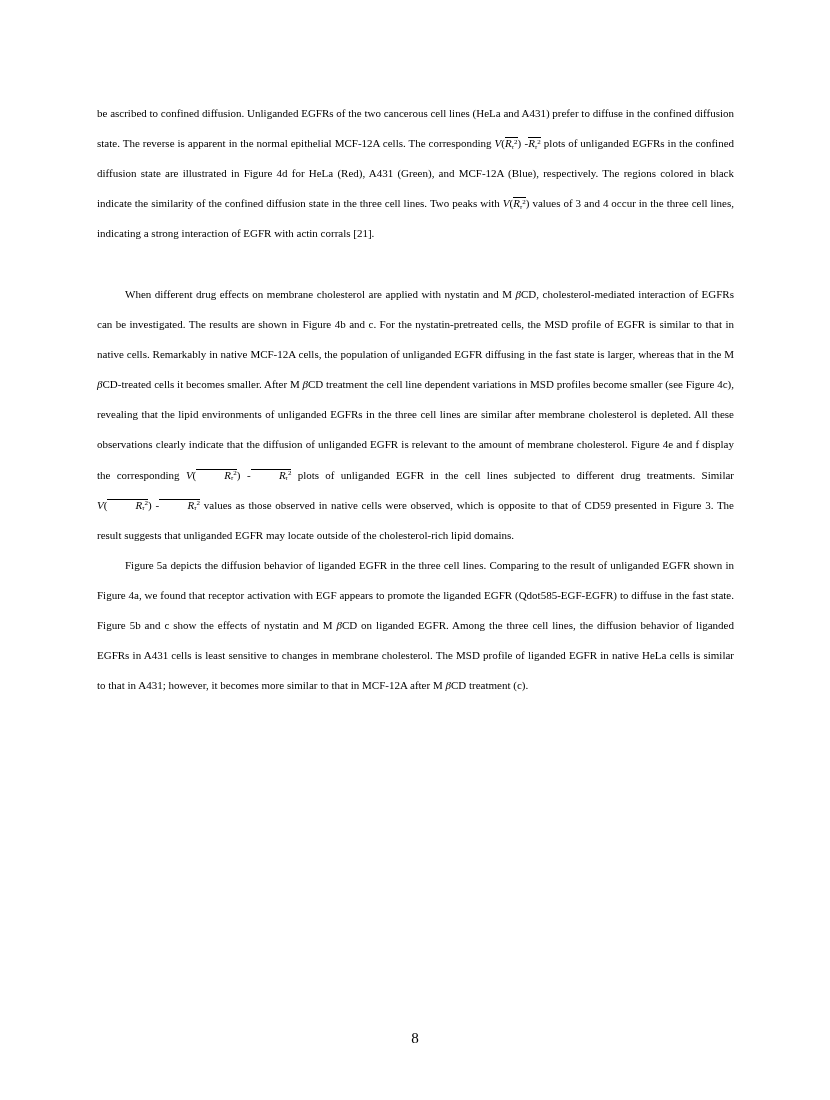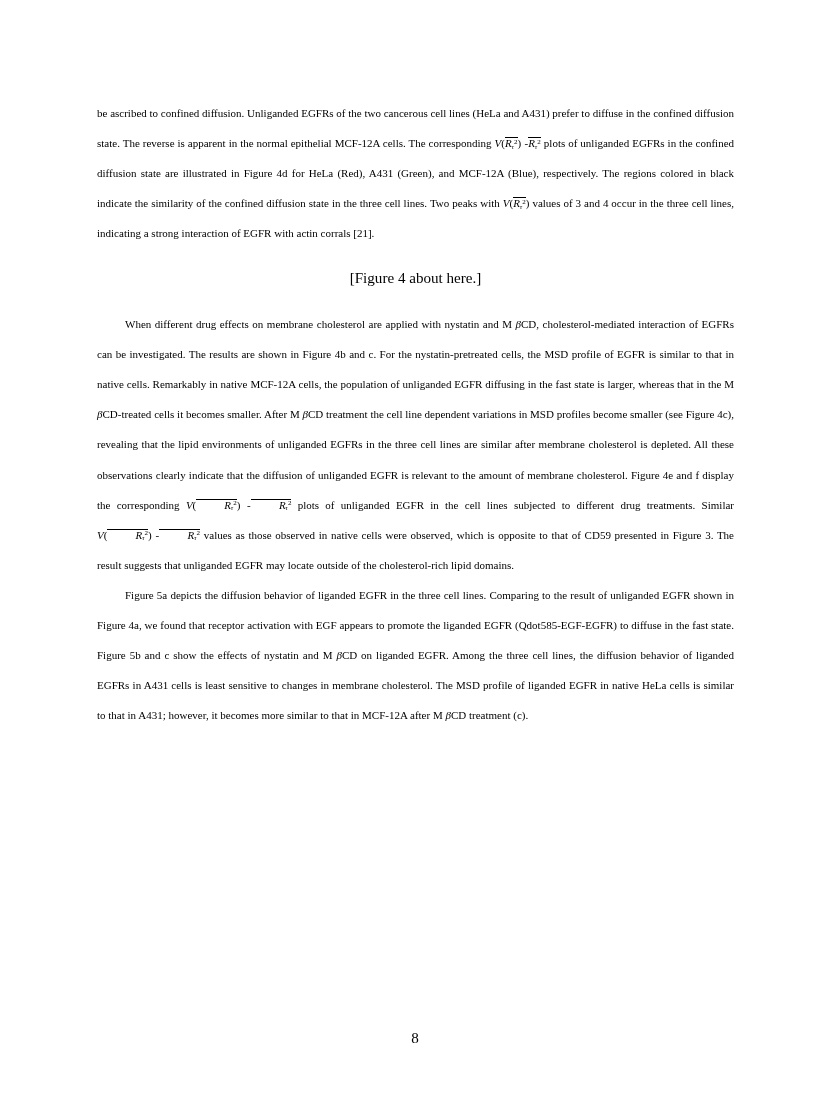--- a/index.html
+++ b/index.html
@@ -101,21 +101,20 @@
 <body>
 
 <div class="page">
 
   <div class="text-column">
 
     <p class="body-par" id="par1">be ascribed to confined diffusion. Unliganded EGFRs of the two cancerous cell lines (HeLa and A431) prefer to diffuse in the confined diffusion state. The reverse is apparent in the normal epithelial MCF-12A cells. The corresponding <span class="math"><span class="var">V</span><span class="paren">(</span><span class="ovl"><span class="var">R</span><sub class="tau">τ</sub><sup class="sq">2</sup></span><span class="paren">)</span><span class="minus-gap"> -</span><span class="ovl"><span class="var">R</span><sub class="tau">τ</sub><sup class="sq">2</sup></span></span> plots of unliganded EGFRs in the confined diffusion state are illustrated in Figure 4d for HeLa (Red), A431 (Green), and MCF-12A (Blue), respectively. The regions colored in black indicate the similarity of the confined diffusion state in the three cell lines. Two peaks with <span class="math"><span class="var">V</span><span class="paren">(</span><span class="ovl"><span class="var">R</span><sub class="tau">τ</sub><sup class="sq">2</sup></span><span class="paren">)</span></span> values of 3 and 4 occur in the three cell lines, indicating a strong interaction of EGFR with actin corrals [21].</p>
 
     <div class="gap-before-caption"></div>
 
-    <p class="center-line">[Figure 4 about here.]</p>
 
     <div class="gap-after-caption"></div>
 
     <p class="body-par indented" id="par2">When different drug effects on membrane cholesterol are applied with nystatin and M <span class="beta">β</span>CD, cholesterol-mediated interaction of EGFRs can be investigated. The results are shown in Figure 4b and c. For the nystatin-pretreated cells, the MSD profile of EGFR is similar to that in native cells. Remarkably in native MCF-12A cells, the population of unliganded EGFR diffusing in the fast state is larger, whereas that in the M <span class="beta">β</span>CD-treated cells it becomes smaller. After M <span class="beta">β</span>CD treatment the cell line dependent variations in MSD profiles become smaller (see Figure 4c), revealing that the lipid environments of unliganded EGFRs in the three cell lines are similar after membrane cholesterol is depleted. All these observations clearly indicate that the diffusion of unliganded EGFR is relevant to the amount of membrane cholesterol. Figure 4e and f display the corresponding <span class="math"><span class="var">V</span><span class="paren">(</span><span class="ovl"><span class="var">R</span><sub class="tau">τ</sub><sup class="sq">2</sup></span><span class="paren">)</span><span class="minus-gap"> -</span><span class="ovl"><span class="var">R</span><sub class="tau">τ</sub><sup class="sq">2</sup></span></span> plots of unliganded EGFR in the cell lines subjected to different drug treatments. Similar <span class="math"><span class="var">V</span><span class="paren">(</span><span class="ovl"><span class="var">R</span><sub class="tau">τ</sub><sup class="sq">2</sup></span><span class="paren">)</span><span class="minus-gap"> -</span><span class="ovl"><span class="var">R</span><sub class="tau">τ</sub><sup class="sq">2</sup></span></span> values as those observed in native cells were observed, which is opposite to that of CD59 presented in Figure 3. The result suggests that unliganded EGFR may locate outside of the cholesterol-rich lipid domains.</p>
 
     <div class="gap-par"></div>
 
     <p class="body-par indented" id="par3">Figure 5a depicts the diffusion behavior of liganded EGFR in the three cell lines. Comparing to the result of unliganded EGFR shown in Figure 4a, we found that receptor activation with EGF appears to promote the liganded EGFR (Qdot585-EGF-EGFR) to diffuse in the fast state. Figure 5b and c show the effects of nystatin and M <span class="beta">β</span>CD on liganded EGFR. Among the three cell lines, the diffusion behavior of liganded EGFRs in A431 cells is least sensitive to changes in membrane cholesterol. The MSD profile of liganded EGFR in native HeLa cells is similar to that in A431; however, it becomes more similar to that in MCF-12A after M <span class="beta">β</span>CD treatment (c).</p>
 
     <div class="gap-before-caption"></div>

